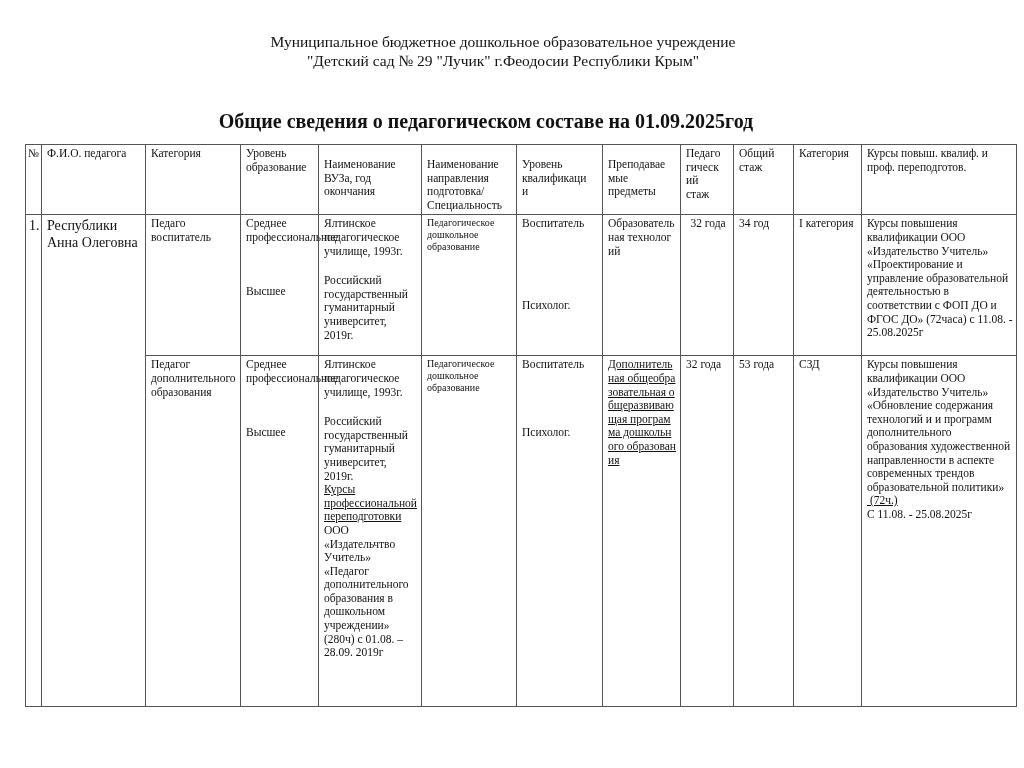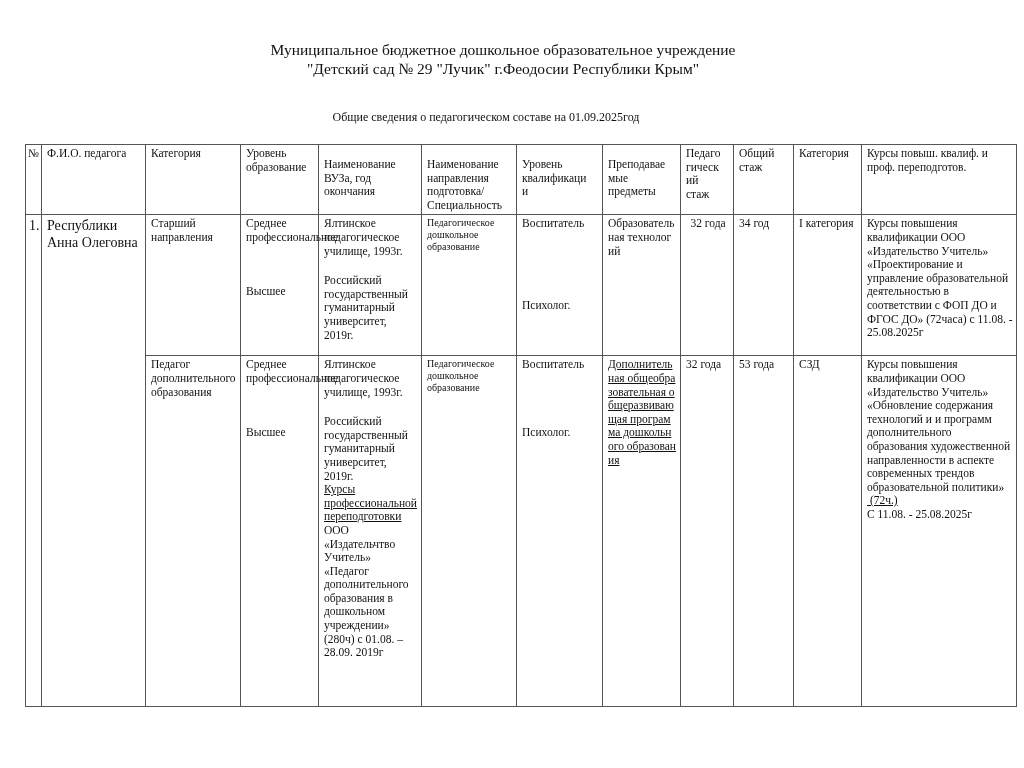--- a/index.html
+++ b/index.html
@@ -1,26 +1,26 @@
 <!DOCTYPE html>
 <html><head>
 <meta charset="utf-8">
 <style>
   html, body { margin: 0; padding: 0; background: #ffffff; }
   body {
     width: 1024px; height: 768px; position: relative; overflow: hidden;
     font-family: "Liberation Serif", "DejaVu Serif", serif; color: #111;
   }
   .header-org {
-    position: absolute; left: 0; width: 1006px; top: 40px;
+    position: absolute; left: 0; width: 1006px; top: 32px;
     text-align: center; font-size: 15.5px; line-height: 19px;
   }
   .doc-title {
     position: absolute; left: 0; width: 972px; top: 110px;
-    text-align: center; font-size: 12px; font-weight: normal;
+    text-align: center; font-size: 20px; font-weight: bold;
   }
   table.staff {
     position: absolute; left: 25px; top: 144px;
     border-collapse: collapse; table-layout: fixed;
     width: 991px;
   }
   table.staff td, table.staff th {
     border: 1px solid #555; vertical-align: top;
     padding: 2px 3px 2px 5px; font-weight: normal; text-align: left;
     font-size: 11.5px; line-height: 13.6px;
@@ -92,21 +92,21 @@
     <th class="pre">Общий
 стаж</th>
     <th class="pre">Категория</th>
     <th class="pre">Курсы повыш. квалиф. и
 проф. переподготов.</th>
   </tr>
 
   <tr class="row-a">
     <td class="num" rowspan="2">1.</td>
     <td class="name" rowspan="2">Республики Анна Олеговна</td>
-    <td>Старший направления</td>
+    <td>Педаго воспитатель</td>
     <td>
       <span class="block">Среднее профессиональное</span>
       <span class="gap3"></span>
       <span class="block">Высшее</span>
     </td>
     <td>
       <span class="block">Ялтинское педагогическое училище, 1993г.</span>
       <span class="block" style="height:16px"></span>
       <span class="block">Российский государственный гуманитарный университет, 2019г.</span>
     </td>

